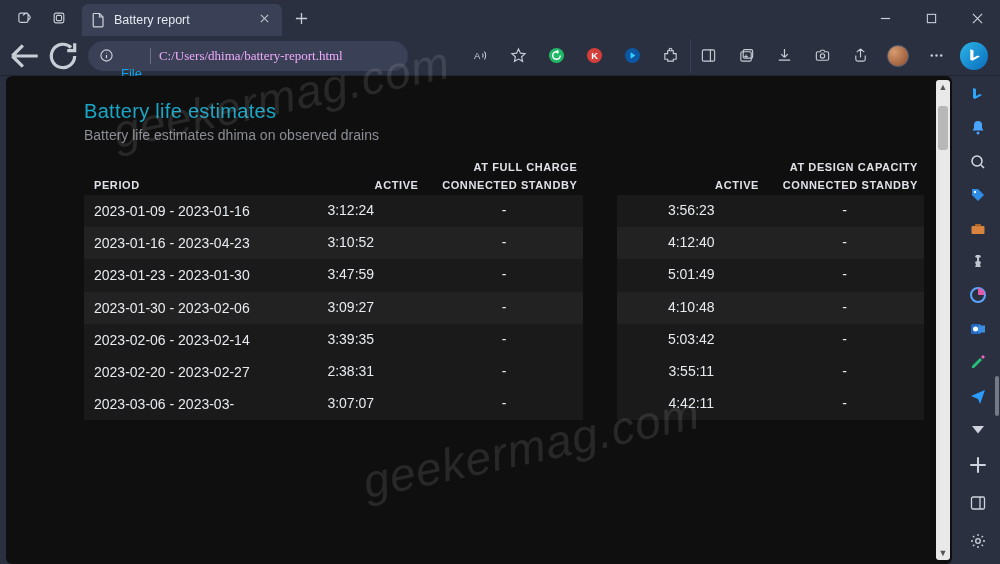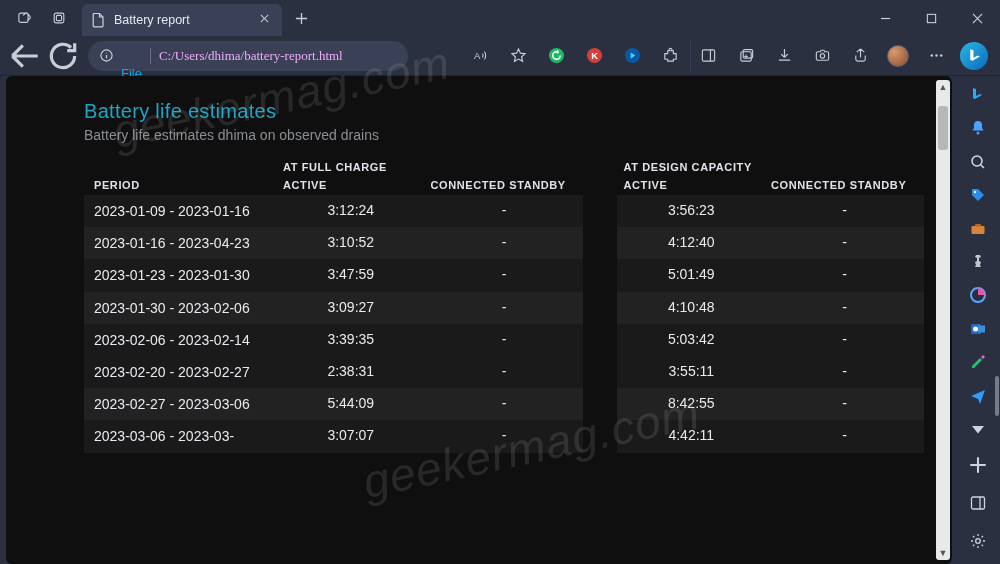--- a/index.html
+++ b/index.html
@@ -37,21 +37,21 @@
     .avatar { width: 22px; height: 22px; border-radius: 50%; background: radial-gradient(circle at 30% 30%, #d89a6e, #8a4b2a); border: 1px solid #5a6075; }
     .bing { width: 28px; height: 28px; border-radius: 50%; background: linear-gradient(135deg, #2bb5e8, #0a6cbb); display:flex; align-items:center; justify-content:center; }
     
     
     .content-wrap { position: relative; height: calc(564px - 36px - 40px); background: #0f0f0f; margin: 0 48px 6px 6px; border-radius: 6px; overflow: hidden; }
     .scroll { width: 100%; height: 100%; overflow: auto; }
     .page { padding: 24px 28px 10px 78px; color: #ddd; }
     h2.title { color: #1aa7c7; font-weight: 300; font-size: 20px; margin-bottom: 4px; letter-spacing: 0.3px; }
     .subtitle { color: #8a8e95; font-size: 14px; font-weight: 300; margin-bottom: 14px; }
     table { border-collapse: collapse; width: 100%; table-layout: fixed; }
-    thead th { color: #dfe3e9; font-weight: 600; font-size: 11px; letter-spacing: 0.6px; padding: 4px 6px; text-align: left; }
+    thead th { color: #dfe3e9; font-weight: 600; font-size: 11px; letter-spacing: 0.6px; padding: 4px 6px; text-align: right; }
     thead tr.top th.grp { font-size: 11px; padding-bottom: 2px; }
     thead th.period-h { text-align: left; padding-left: 10px; }
     tbody td { font-size: 14px; padding: 7px 10px; color: #e7eaef; vertical-align: top; }
     tbody tr.dark td { background: #1a1a1a; }
     tbody tr.light td { background: #222; }
     td.period { white-space: normal; line-height: 1.3; }
     td.val { text-align: center; }
     td.sep { width: 30px; background: transparent !important; }
     th.sep { width: 30px; }
     
@@ -305,28 +305,20 @@
               <td class="val">-</td>
             </tr>
             <tr class="dark">
               <td class="period">2023-02-20 - 2023-02-27</td>
               <td class="val">2:38:31</td>
               <td class="val">-</td>
               <td class="sep"></td>
               <td class="val">3:55:11</td>
               <td class="val">-</td>
             </tr>
-            <tr class="light">
-              <td class="period">2023-02-27 - 2023-03-06</td>
-              <td class="val">5:44:09</td>
-              <td class="val">-</td>
-              <td class="sep"></td>
-              <td class="val">8:42:55</td>
-              <td class="val">-</td>
-            </tr>
             <tr class="dark">
               <td class="period">2023-03-06 - 2023-03-</td>
               <td class="val">3:07:07</td>
               <td class="val">-</td>
               <td class="sep"></td>
               <td class="val">4:42:11</td>
               <td class="val">-</td>
             </tr>
           </tbody>
       </table>

